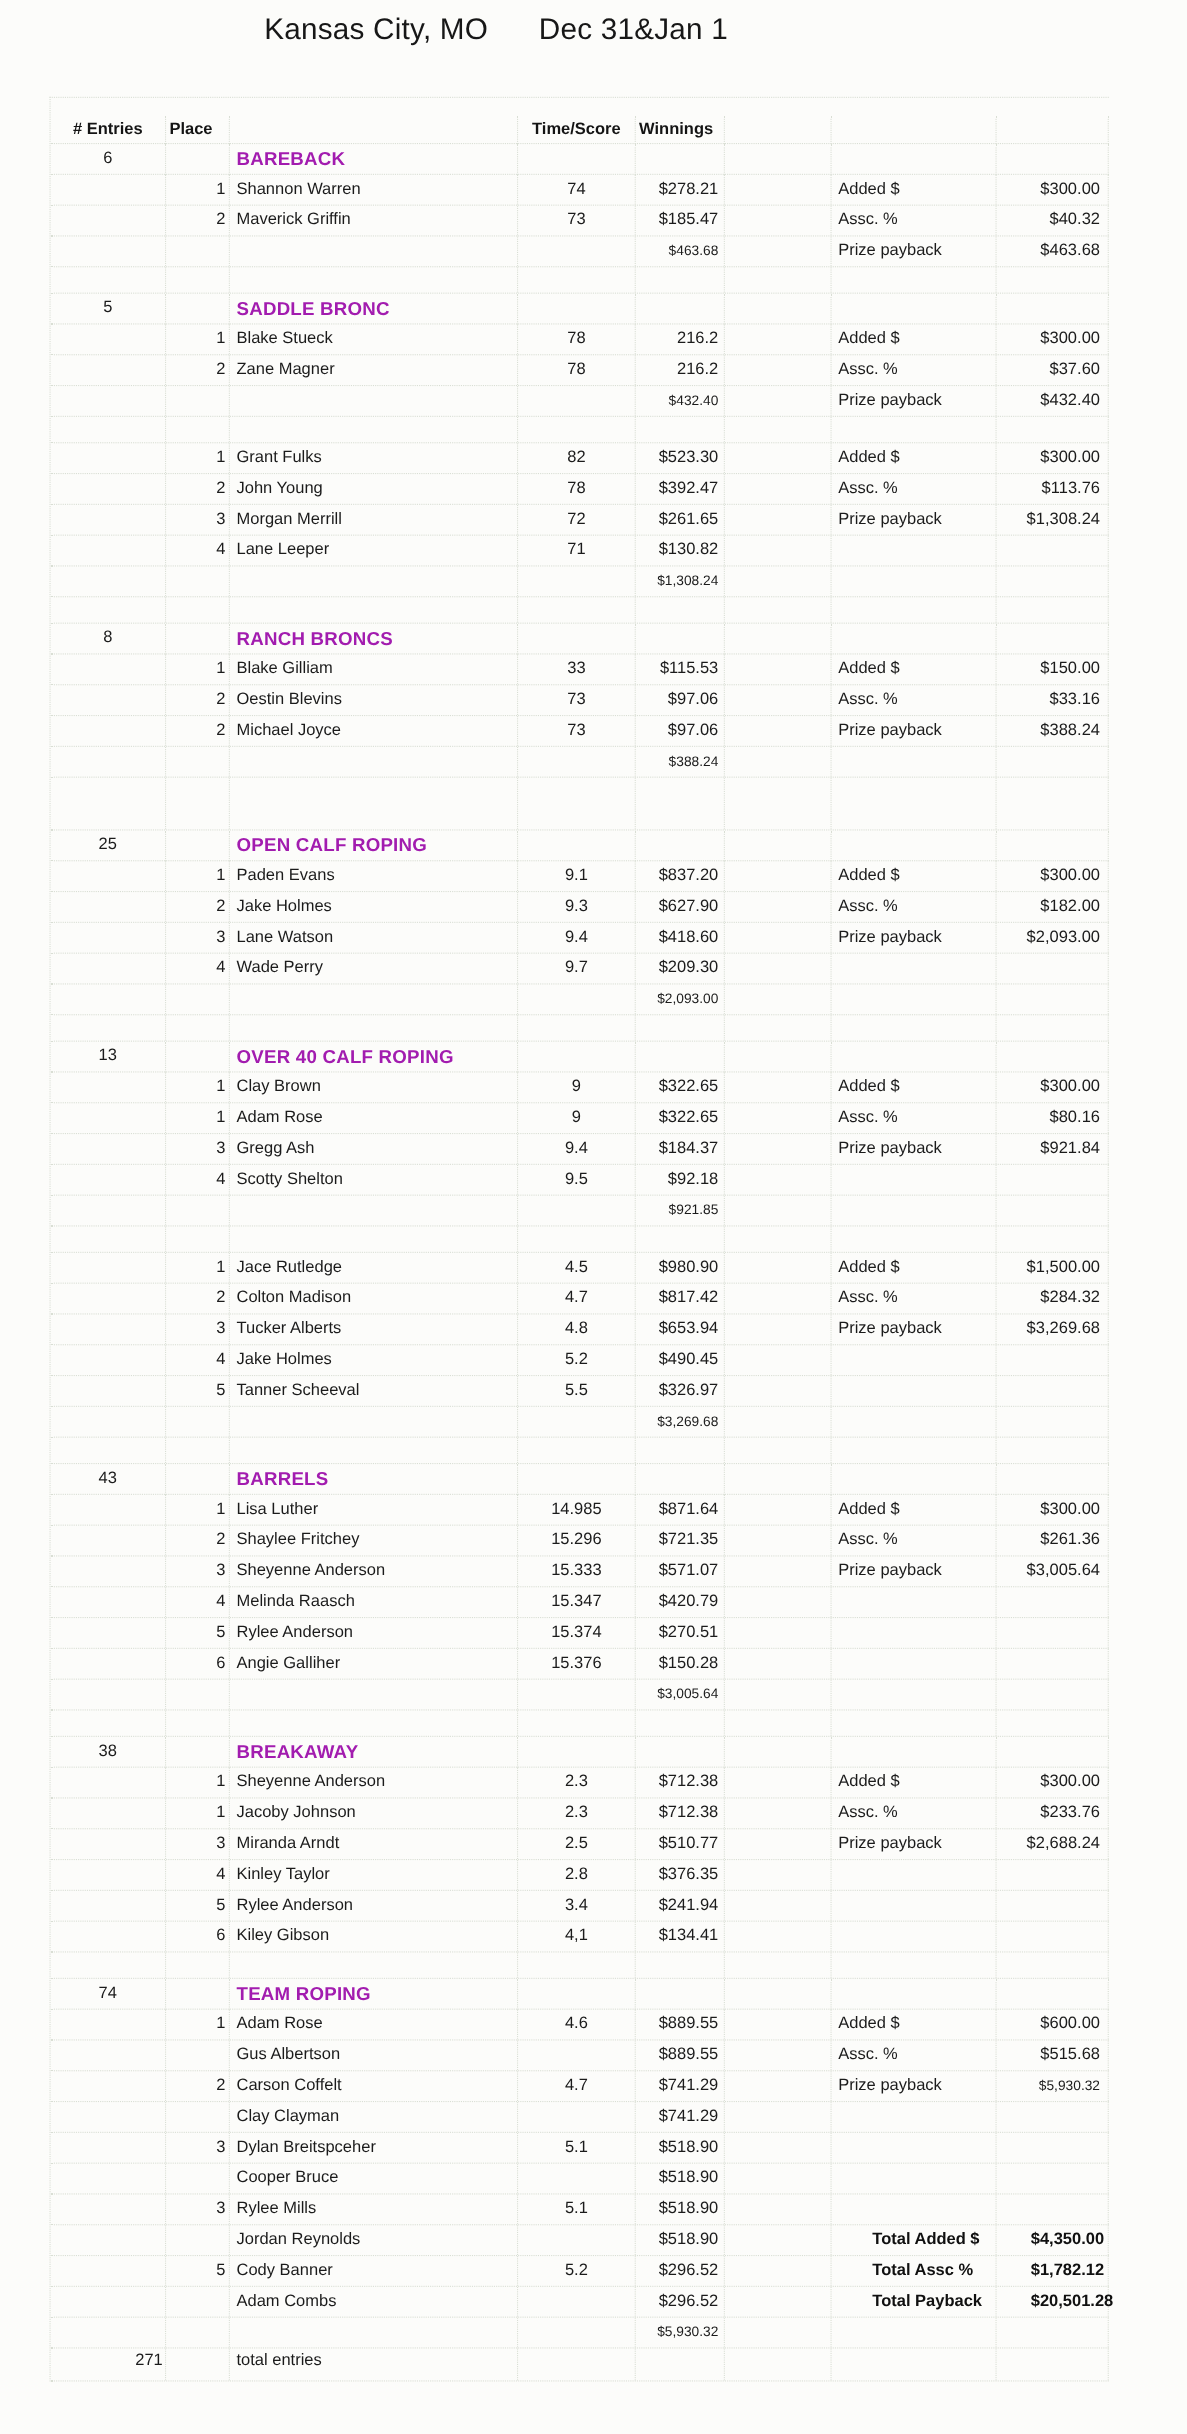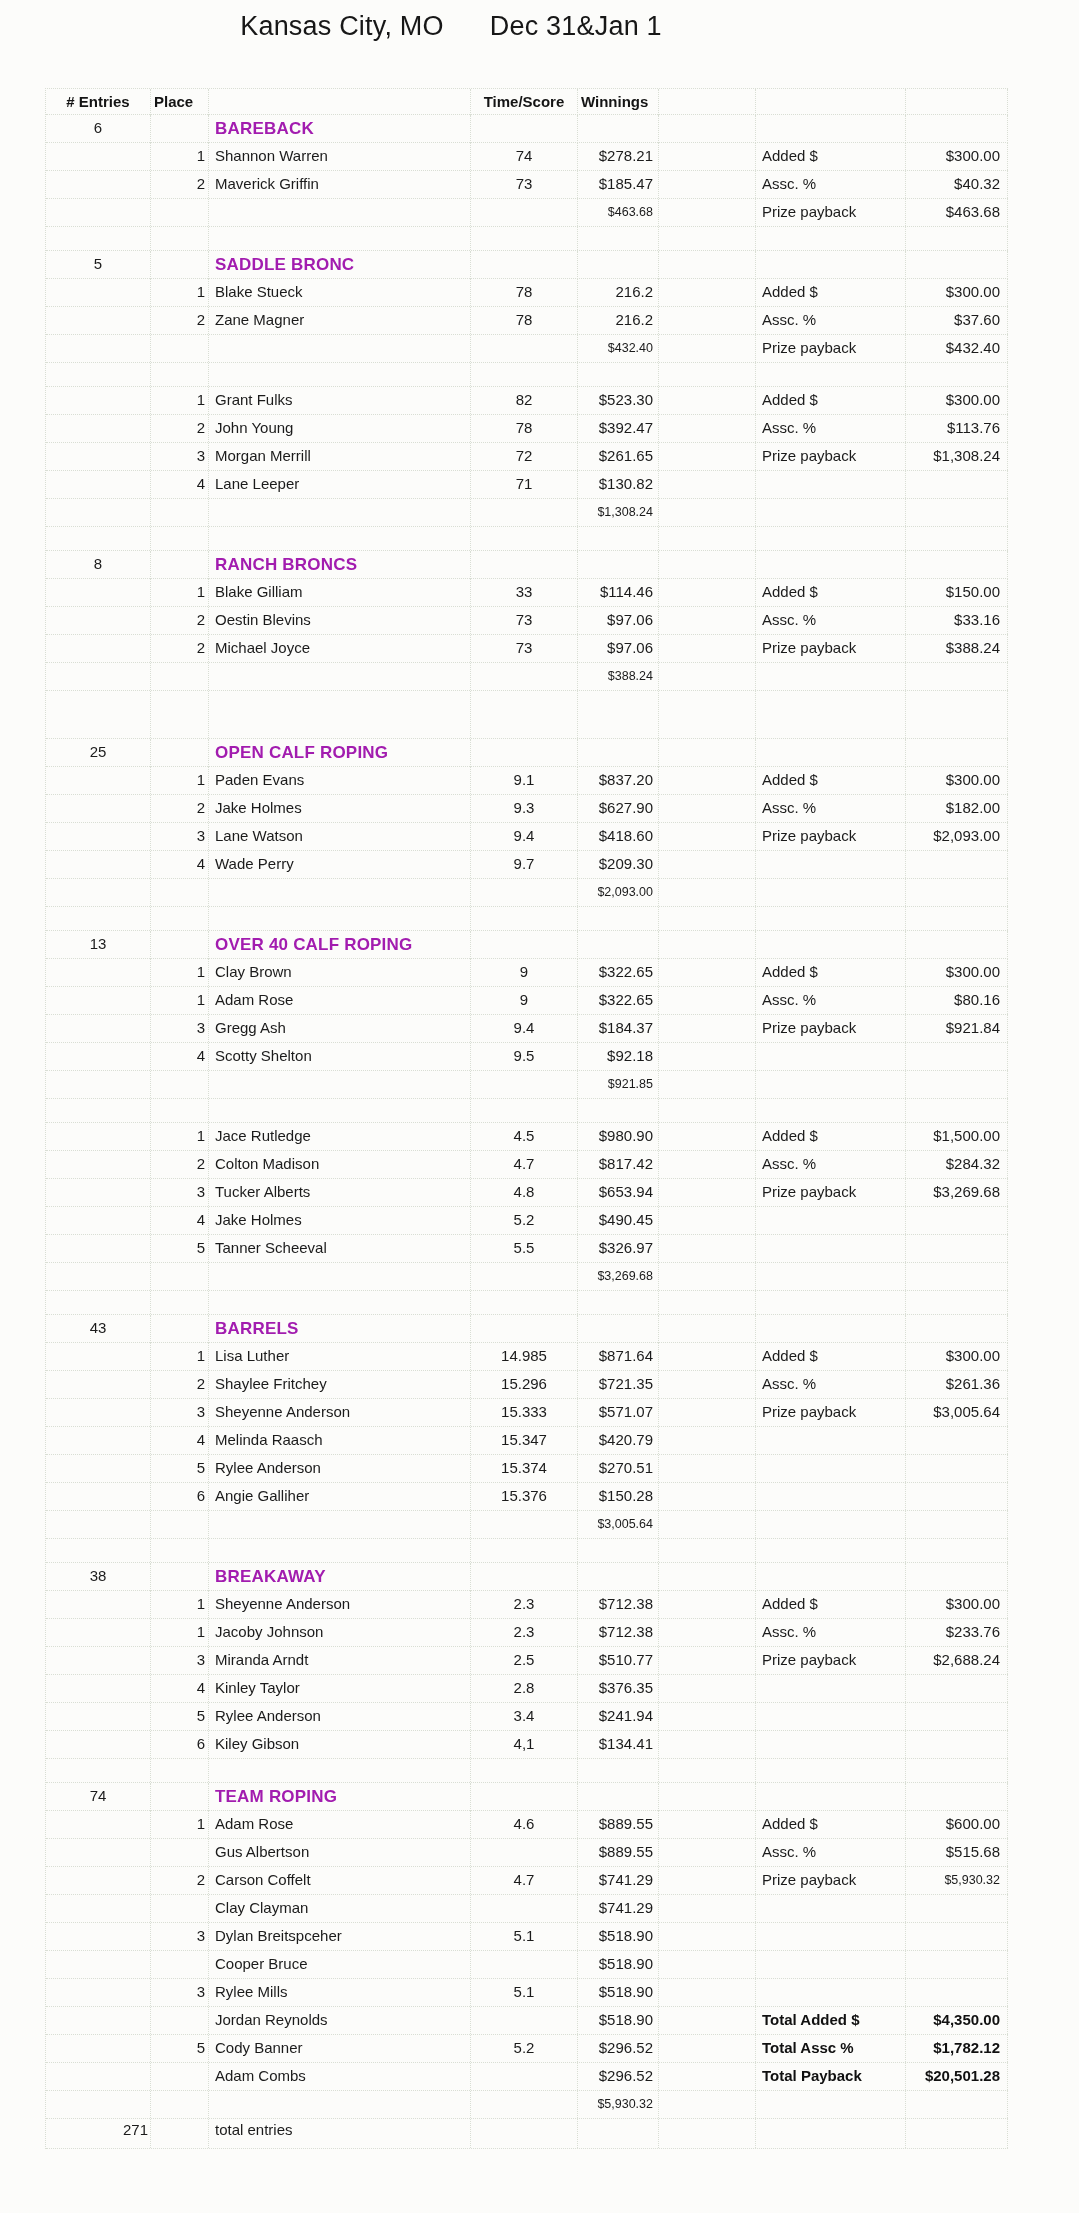--- a/index.html
+++ b/index.html
@@ -23,21 +23,21 @@
     border-top:1px dotted var(--grid);
     border-left:1px dotted var(--grid);
   }
   .tr{
     display:grid;
     grid-template-columns:105px 58px 262px 107px 81px 97px 150px 102px;
     height:28px;
     border-bottom:1px dotted var(--grid);
     box-sizing:border-box;
   }
-  .tr.thead{height:26px;}
+  .tr.thead{height:26px;margin-top:16px;}
   .tr.sp{height:24px;}
   .tr.sp-lg{height:48px;}
   .tr.footer{height:30px;}
   .td{
     border-right:1px dotted var(--grid);
     box-sizing:border-box;
     font-size:15px;line-height:26px;
     white-space:nowrap;overflow:visible;
   }
   .footer .td{line-height:22px;}
@@ -45,21 +45,21 @@
   .c-place{text-align:right;padding-right:3px;}
   .c-name{padding-left:6px;}
   .c-time{text-align:center;}
   .c-win{text-align:right;padding-right:5px;}
   .c-label{padding-left:6px;}
   .c-amt{text-align:right;padding-right:7px;}
   .th{font-weight:bold;color:#141414;}
   .th-left{text-align:left;padding-left:3px;}
   .event{font-weight:bold;font-size:17px;letter-spacing:.2px;color:#a21caf;line-height:28px;}
   .small{font-size:12.5px;}
-  .bold{font-weight:bold;color:#101010;}
+  .bold{font-weight:bold;color:#101010;margin-left:31px;}
   .right{text-align:right;padding-right:2px;}
 </style>
 </head>
 <body>
 
 <div class="title">
   <span>Kansas City, MO</span><span class="gap"></span><span>Dec 31&amp;Jan 1</span>
 </div>
 
 <div class="sheet">
@@ -241,21 +241,21 @@
       <div class="td c-win"></div>
       <div class="td c-gap"></div>
       <div class="td c-label"></div>
       <div class="td c-amt"></div>
     </div>
     <div class="tr">
       <div class="td c-entries"></div>
       <div class="td c-place">1</div>
       <div class="td c-name">Blake Gilliam</div>
       <div class="td c-time">33</div>
-      <div class="td c-win">$114.46</div>
+      <div class="td c-win">$115.53</div>
       <div class="td c-gap"></div>
       <div class="td c-label">Added $</div>
       <div class="td c-amt">$150.00</div>
     </div>
     <div class="tr">
       <div class="td c-entries"></div>
       <div class="td c-place">2</div>
       <div class="td c-name">Oestin Blevins</div>
       <div class="td c-time">73</div>
       <div class="td c-win">$97.06</div>

